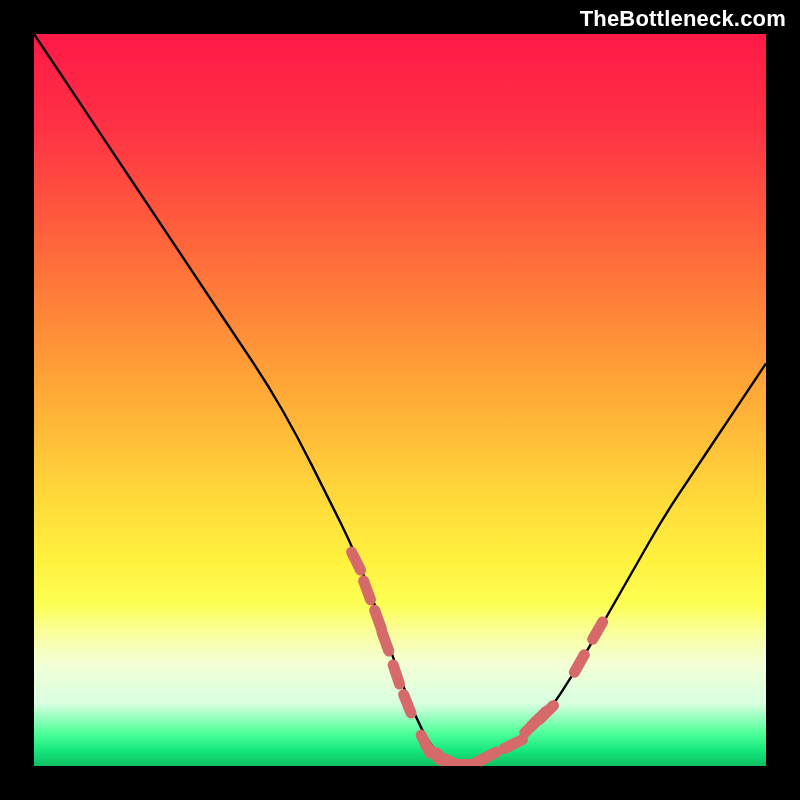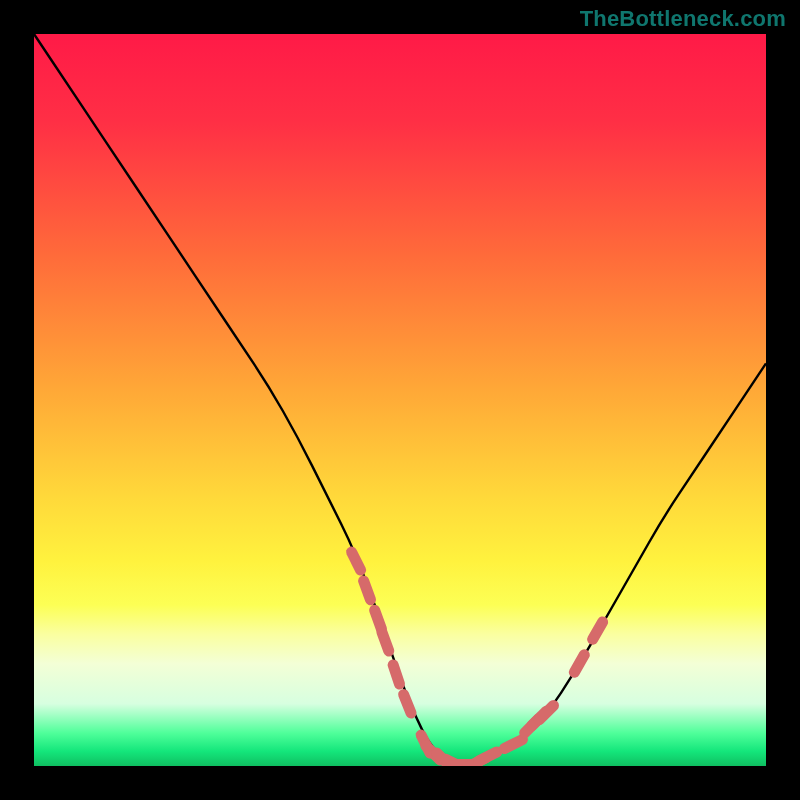--- a/index.html
+++ b/index.html
@@ -16,21 +16,21 @@
     top: 0;
     left: 0;
     width: 800px;
     height: 800px;
     background: #000;
   }
   .attribution {
     position: absolute;
     top: 6px;
     right: 14px;
-    color: #0f766e;
+    color: #ffffff;
     font-size: 22px;
     font-weight: 600;
     letter-spacing: 0.2px;
     font-family: Arial, Helvetica, sans-serif;
   }
   svg {
     position: absolute;
     top: 0;
     left: 0;
   }

